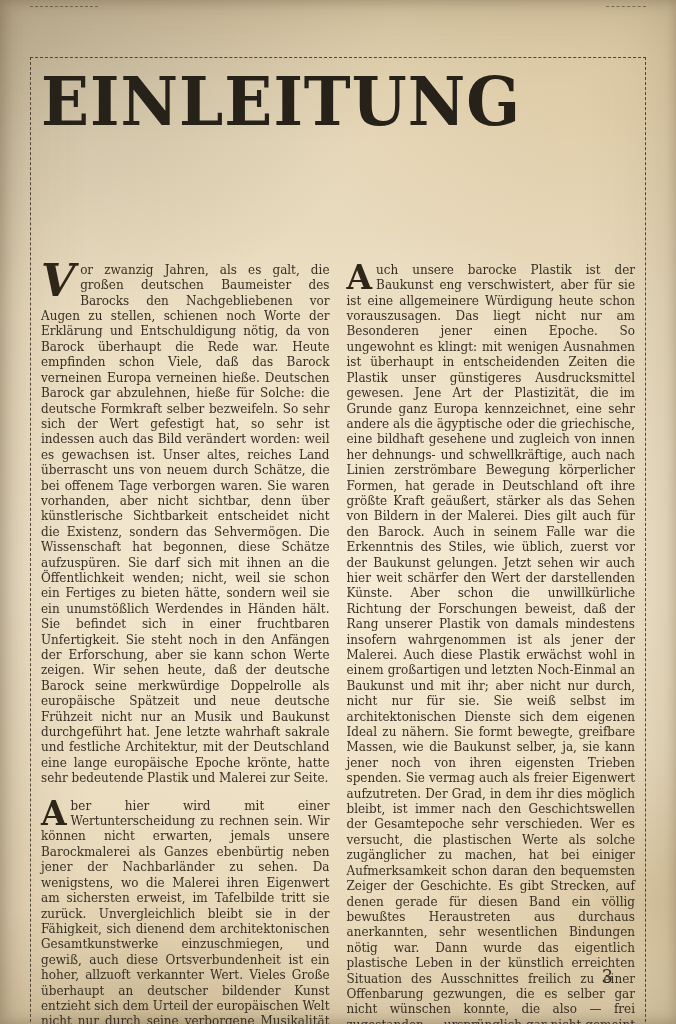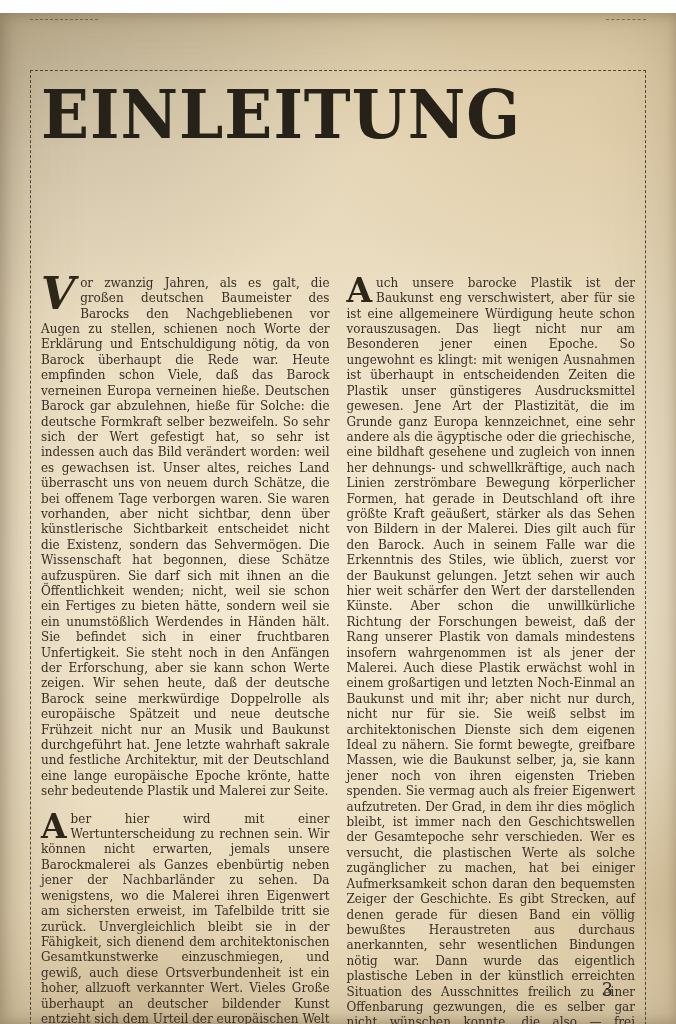--- a/index.html
+++ b/index.html
@@ -23,21 +23,20 @@
       radial-gradient(ellipse 420px 300px at 88% 10%, rgba(219,196,156,0.55), transparent 70%),
       radial-gradient(ellipse 520px 420px at 8% 4%, rgba(128,118,100,0.30), transparent 65%),
       radial-gradient(ellipse 650px 520px at 52% 58%, rgba(255,248,230,0.50), transparent 72%),
       radial-gradient(ellipse 320px 220px at 96% 88%, rgba(186,156,106,0.28), transparent 70%),
       radial-gradient(ellipse 260px 160px at 20% 97%, rgba(160,130,85,0.22), transparent 70%),
       linear-gradient(180deg, #dccCA9 0%, #e7d9bb 14%, #ecdfc4 55%, #e5d5b4 100%);
     box-shadow:
       inset 0 0 80px rgba(100,80,45,0.30),
       inset 0 0 12px rgba(80,60,30,0.22),
       inset 8px 0 18px rgba(70,60,45,0.20);
-    margin-top: 13px;
   }
 
   
   .edge-dash-left, .edge-dash-right {
     position: absolute;
     top: 6px;
     border-top: 1.6px dashed rgba(79,70,56,0.65);
   }
   .edge-dash-left  { left: 30px;  width: 68px; }
   .edge-dash-right { left: 606px; width: 40px; }

